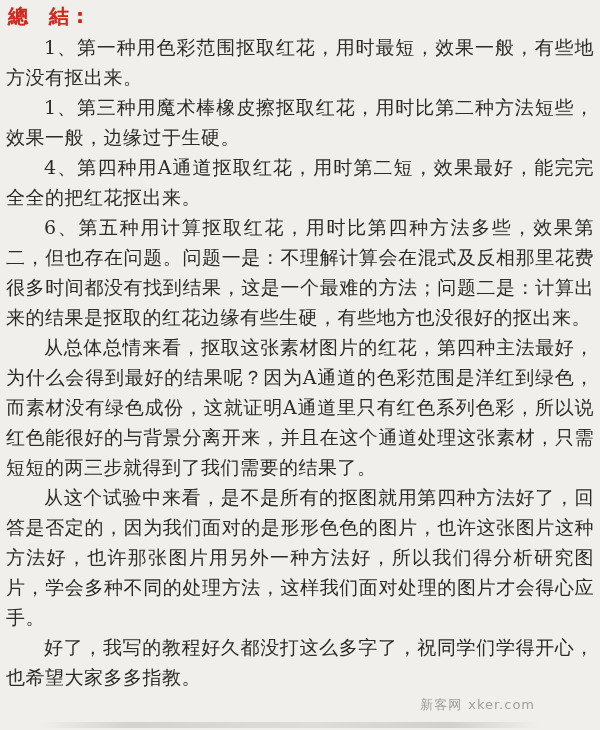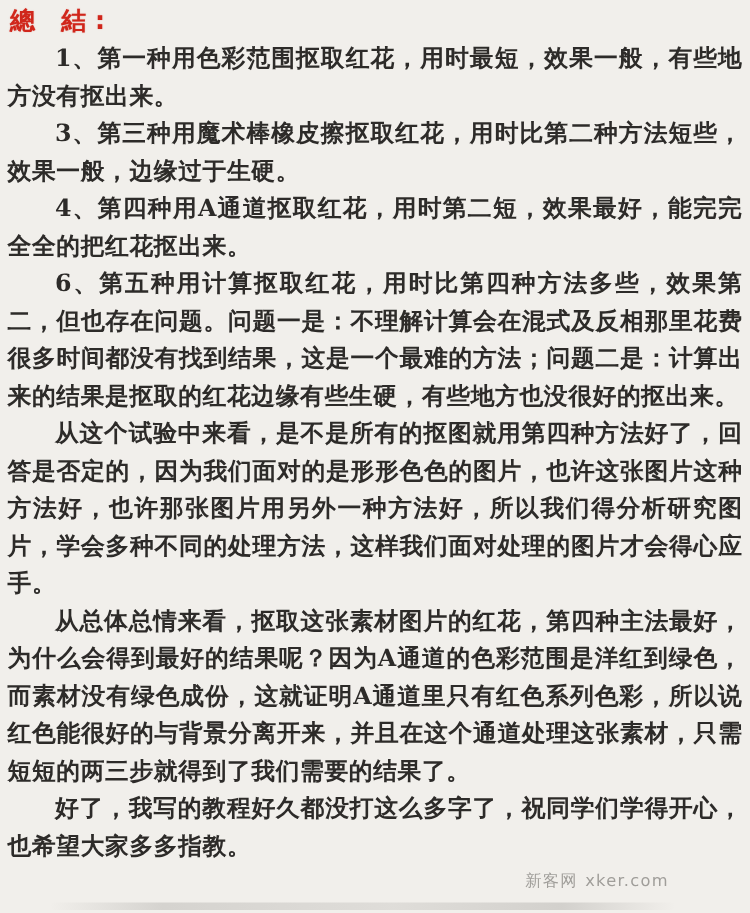--- a/index.html
+++ b/index.html
@@ -35,21 +35,20 @@
   .body-text {
     font-size: 19px;
     line-height: 30px;
   }
   .para {
     margin: 0;
     text-indent: 2em;
     text-align: justify;
     text-justify: inter-ideograph;
     letter-spacing: 0.5px;
-    font-weight: bold;
   }
   .watermark {
     position: absolute;
     right: 65px;
     bottom: 16px;
     font-size: 13px;
     color: #a09e9a;
     letter-spacing: 1px;
     white-space: nowrap;
     font-family: "DejaVu Sans", "Liberation Sans", sans-serif;
@@ -73,25 +72,25 @@
 </style>
 </head>
 <body>
 
 <div class="page">
 
   <h1 class="page-title">總 結:</h1>
 
   <div class="body-text">
     <p class="para">1、第一种用色彩范围抠取红花，用时最短，效果一般，有些地方没有抠出来。</p>
-    <p class="para">3、第三种用魔术棒橡皮擦抠取红花，用时比第二种方法短些，效果一般，边缘过于生硬。</p>
+    <p class="para">1、第三种用魔术棒橡皮擦抠取红花，用时比第二种方法短些，效果一般，边缘过于生硬。</p>
     <p class="para">4、第四种用A通道抠取红花，用时第二短，效果最好，能完完全全的把红花抠出来。</p>
     <p class="para">6、第五种用计算抠取红花，用时比第四种方法多些，效果第二，但也存在问题。问题一是：不理解计算会在混式及反相那里花费很多时间都没有找到结果，这是一个最难的方法；问题二是：计算出来的结果是抠取的红花边缘有些生硬，有些地方也没很好的抠出来。</p>
+    <p class="para">从总体总情来看，抠取这张素材图片的红花，第四种主法最好，为什么会得到最好的结果呢？因为A通道的色彩范围是洋红到绿色，而素材没有绿色成份，这就证明A通道里只有红色系列色彩，所以说红色能很好的与背景分离开来，并且在这个通道处理这张素材，只需短短的两三步就得到了我们需要的结果了。</p>
     <p class="para">从这个试验中来看，是不是所有的抠图就用第四种方法好了，回答是否定的，因为我们面对的是形形色色的图片，也许这张图片这种方法好，也许那张图片用另外一种方法好，所以我们得分析研究图片，学会多种不同的处理方法，这样我们面对处理的图片才会得心应手。</p>
-    <p class="para">从总体总情来看，抠取这张素材图片的红花，第四种主法最好，为什么会得到最好的结果呢？因为A通道的色彩范围是洋红到绿色，而素材没有绿色成份，这就证明A通道里只有红色系列色彩，所以说红色能很好的与背景分离开来，并且在这个通道处理这张素材，只需短短的两三步就得到了我们需要的结果了。</p>
     <p class="para">好了，我写的教程好久都没打这么多字了，祝同学们学得开心，也希望大家多多指教。</p>
   </div>
 
   <div class="watermark">
     <span class="site-name">新客网</span><span>xker.com</span>
   </div>
 
   <div class="scan-smudge"></div>
 
 </div>

